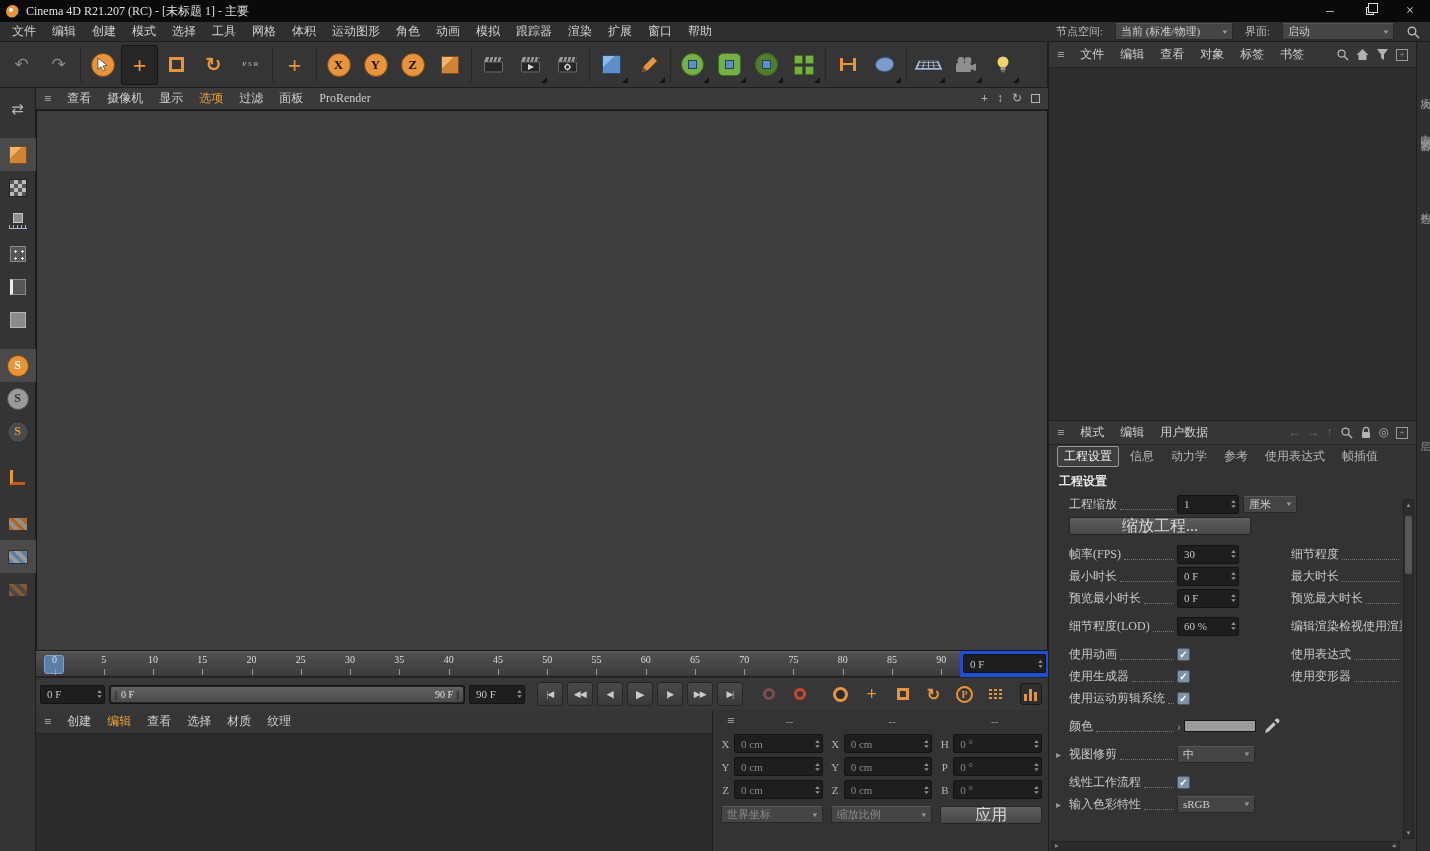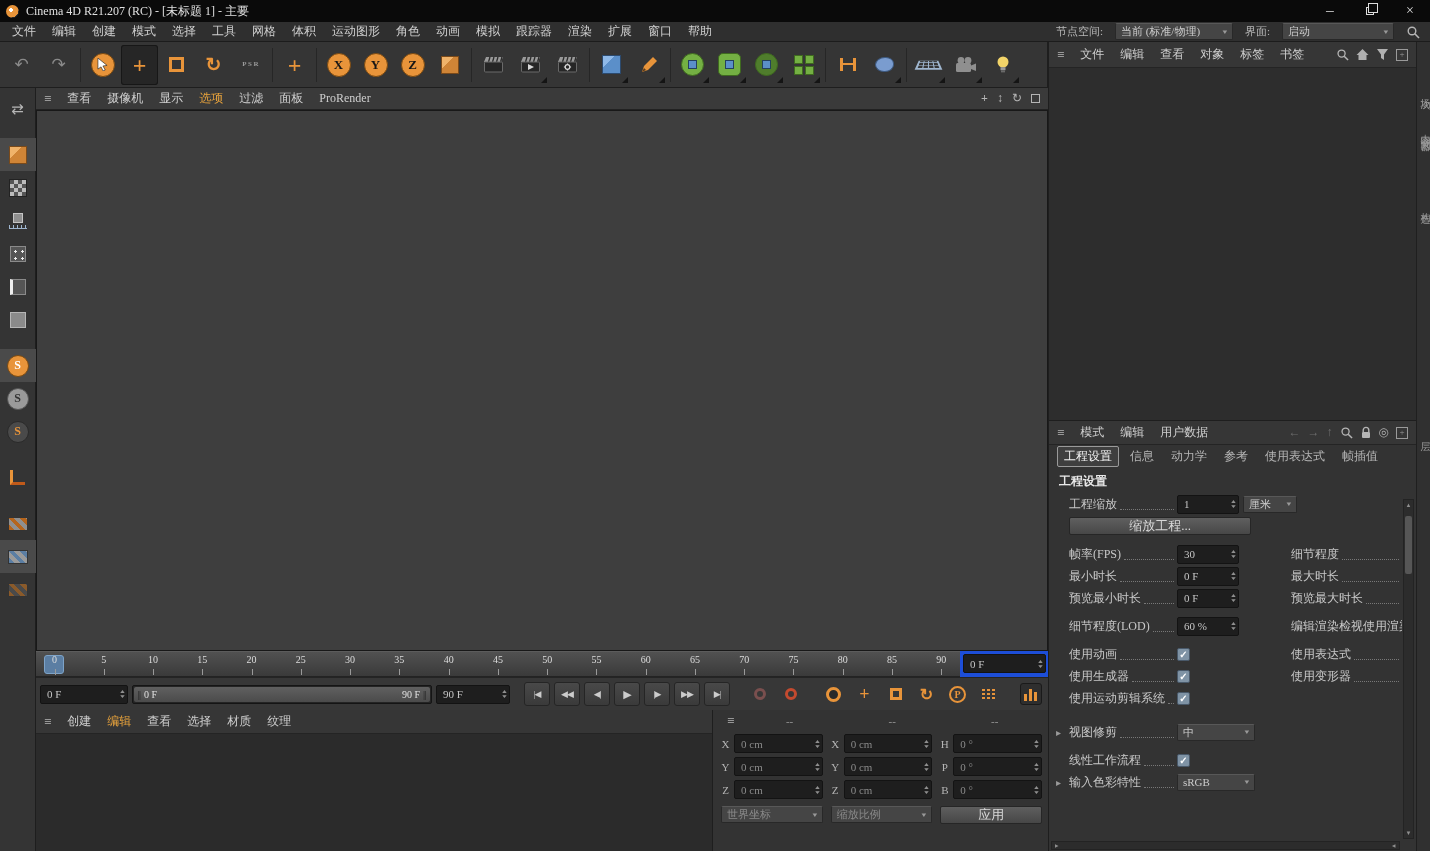--- a/index.html
+++ b/index.html
@@ -99,21 +99,21 @@
   .spin{height:19px;background:#1e1e1e;border:1px solid #131313;border-radius:2px;color:#c5c5c5;font-size:11px;
         display:flex;align-items:center;padding:0 16px 0 6px;position:relative}
   .spin .val{white-space:nowrap;overflow:hidden}
   .arrs{position:absolute;right:2px;top:0;bottom:0;display:flex;flex-direction:column;justify-content:center}
   .arrs span{font-size:5px;color:#8f8f8f;line-height:5px;transform:scaleX(1.5)}
   .cur-frame{position:absolute;left:963px;top:654px;width:83px}
 
   
   .transport{position:absolute;left:36px;top:677px;width:1012px;height:33px;background:#373737;border-top:1px solid #242424;
              display:flex;align-items:center;padding:0 4px;gap:4px}
-  .range{position:relative;flex:none;width:300px;height:19px;background:#242424;border:1px solid #151515;border-radius:2px}
+  .range{position:relative;flex:none;width:356px;height:19px;background:#242424;border:1px solid #151515;border-radius:2px}
   .range-thumb{position:absolute;left:1px;right:1px;top:1px;bottom:1px;background:linear-gradient(#606060,#4b4b4b);
                border-radius:2px;display:flex;align-items:center;justify-content:space-between;padding:0 3px;font-size:10px;color:#e0e0e0}
   .grip{color:#2e2e2e;font-size:9px}
   .tbtn{width:26px;height:24px;background:linear-gradient(#494949,#3a3a3a);border:1px solid #252525;border-radius:3px;
         display:flex;align-items:center;justify-content:center;color:#cccccc;font-size:9px;letter-spacing:-1px;flex:none}
   .tbtn.play{font-size:11px}
   .ricn{width:27px;height:24px;display:flex;align-items:center;justify-content:center;flex:none}
   .rec-gray{width:12px;height:12px;border-radius:50%;border:3px solid #7a4f4e}
   .rec-red{width:12px;height:12px;border-radius:50%;border:3px solid #c44a2f}
   .kgear{width:15px;height:15px;border-radius:50%;border:3px solid #e8943a;background:#2a2a2a}
@@ -130,21 +130,21 @@
   .coords{position:absolute;left:713px;top:710px;width:335px;bottom:0;background:#333333;padding:0 6px}
   .c-hdr{display:flex;align-items:center;height:22px;color:#9a9a9a}
   .c-heads{flex:1;display:grid;grid-template-columns:1fr 1fr 1fr;column-gap:8px;text-align:center;font-size:11px}
   .c-grid{display:grid;grid-template-columns:1fr 1fr 1fr;column-gap:8px;row-gap:4px;padding:2px 0 0 2px}
   .c-cell{display:flex;align-items:center;gap:4px}
   .c-lbl{width:9px;color:#b5b5b5;font-size:11px;text-align:center;flex:none}
   .c-cell .spin{flex:1}
   .dim{color:#8a8a8a}
   .c-bottom{display:grid;grid-template-columns:1fr 1fr 1fr;column-gap:8px;padding:7px 0 0 2px}
   .btn{height:18px;background:linear-gradient(#5f5f5f,#474747);border:1px solid #262626;border-radius:2px;color:#d8d8d8;
-       display:flex;align-items:center;justify-content:center;font-size:13px}
+       display:flex;align-items:center;justify-content:center;font-size:16px}
 
   
   .objmgr{position:absolute;left:1048px;top:42px;width:368px;height:378px;background:#2d2d2d;border-left:1px solid #1e1e1e}
   .hicons{margin-left:auto;display:flex;align-items:center;gap:7px;padding-right:8px}
   .tgt{color:#b0b0b0;font-size:12px}
   .boxplus{width:12px;height:12px;border:1px solid #9a9a9a;display:flex;align-items:center;justify-content:center;
            font-size:9px;color:#9a9a9a;line-height:1}
   .om-body{position:absolute;left:0;right:0;top:26px;bottom:0;background:#2d2d2d}
 
   .attrs{position:absolute;left:1048px;top:420px;width:368px;bottom:0;background:#333333;border-left:1px solid #1e1e1e;
@@ -864,20 +864,34 @@
       <div class="arow">
         <div class="lblwrap">
             <span class="albl">使用运动剪辑系统</span>
             <span class="dots" style="min-width:2px"></span>
           </div>
         <div class="cbx">✓</div>
       </div>
       <div class="gap6"></div>
 
 
+      <div class="arow">
+        <div class="lblwrap">
+            <span class="albl">颜色</span>
+            <span class="dots"></span>
+          </div>
+        <span class="chev">›</span>
+        <div class="swatch"></div>
+        <span style="margin-left:8px">
+          <svg width="16" height="16" viewBox="0 0 16 16">
+              <path d="M1 15 L2.2 11.5 L9.5 4.2 L11.8 6.5 L4.5 13.8 Z" fill="#c5c5c5"></path>
+              <path d="M10.5 2.2 L13.8 5.5 L15 4.2 A2.3 2.3 0 0 0 11.8 1 Z" fill="#c5c5c5"></path>
+            </svg>
+        </span>
+      </div>
       <div class="gap6"></div>
 
       <div class="arow">
         <span class="exp">▸</span>
         <div class="lblwrap">
             <span class="albl">视图修剪</span>
             <span class="dots"></span>
           </div>
         <div class="dd w78">
             <span>中</span>

